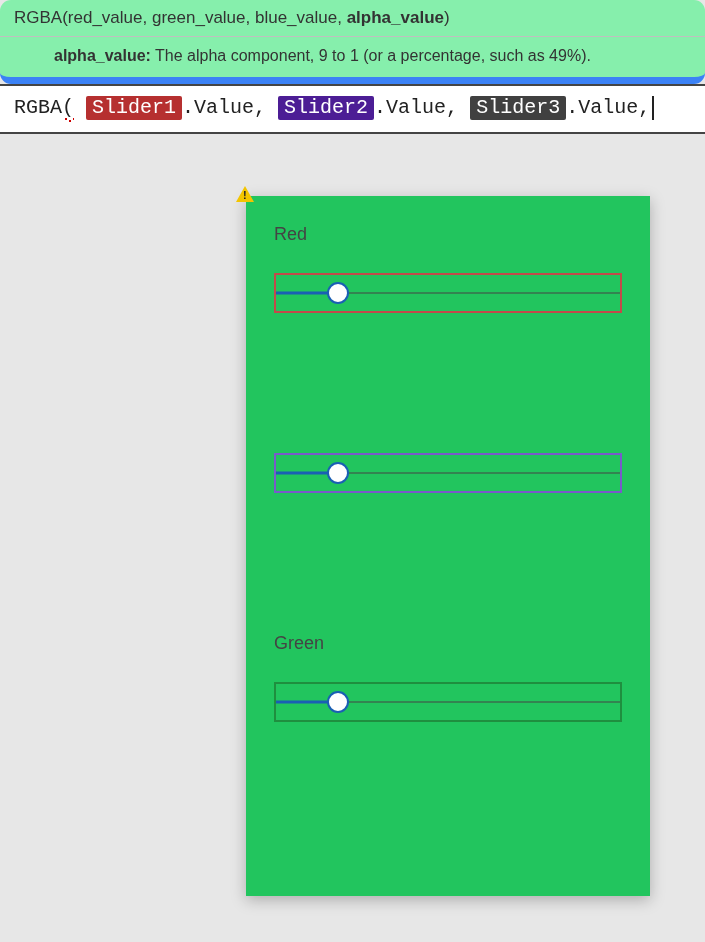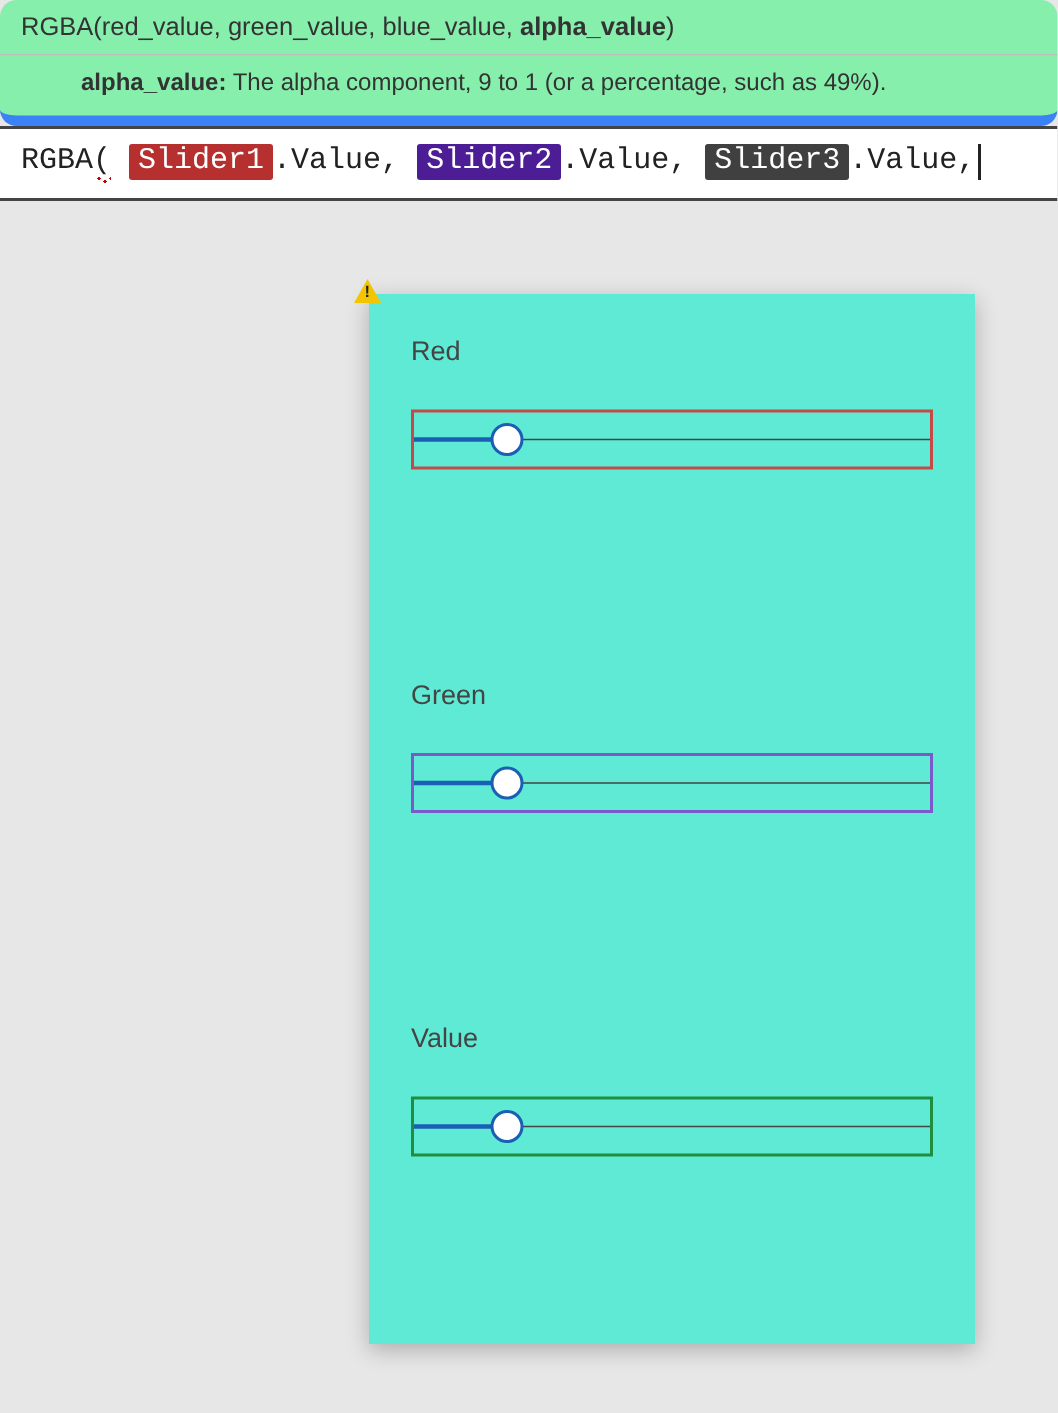--- a/index.html
+++ b/index.html
@@ -110,21 +110,21 @@
       font-size: 11px;
       font-weight: 700;
       color: #222;
     }
     .panel {
       position: absolute;
       left: 246px;
       top: 62px;
       width: 404px;
       height: 700px;
-      background: #5eead4;
+      background: #22c55e;
       box-shadow: 0 4px 14px rgba(0,0,0,0.25);
       padding: 28px 28px 20px 28px;
     }
 
     .slider-group {
       margin-bottom: 140px;
     }
     .slider-group:last-child { margin-bottom: 0; }
     .slider-label {
       font-size: 18px;
@@ -206,30 +206,29 @@
     <div class="slider-group">
       <div class="slider-label">Red</div>
       <div class="slider-box box-red">
         <div class="track-left" style="width:18%"></div>
         <div class="track-right" style="left:18%"></div>
         <div class="thumb" style="left:18%"></div>
       </div>
     </div>
 
     <div class="slider-group">
-      <div class="slider-label">Green</div>
       <div class="slider-box box-purple">
         <div class="track-left" style="width:18%"></div>
         <div class="track-right" style="left:18%"></div>
         <div class="thumb" style="left:18%"></div>
       </div>
     </div>
 
     <div class="slider-group" style="margin-bottom:0">
-      <div class="slider-label">Value</div>
+      <div class="slider-label">Green</div>
       <div class="slider-box box-green">
         <div class="track-left" style="width:18%"></div>
         <div class="track-right" style="left:18%"></div>
         <div class="thumb" style="left:18%"></div>
       </div>
     </div>
 
   </div>
 </div>
 

